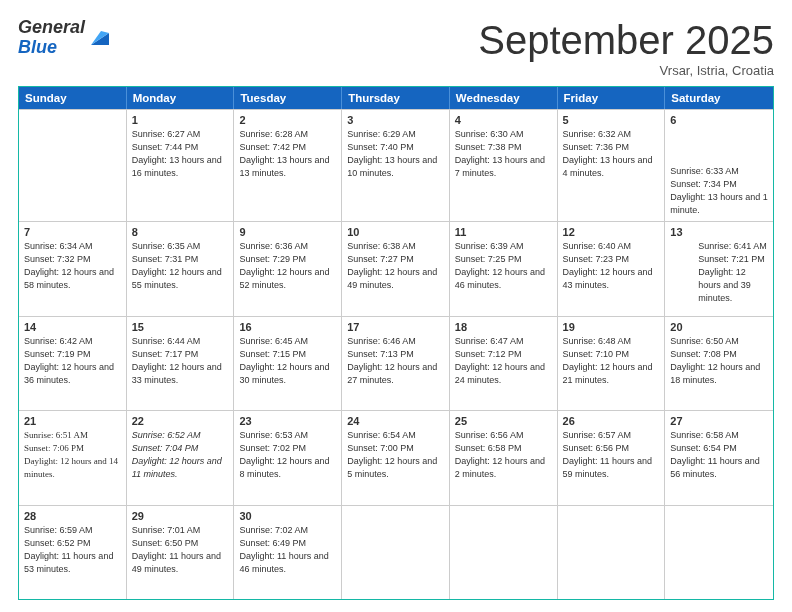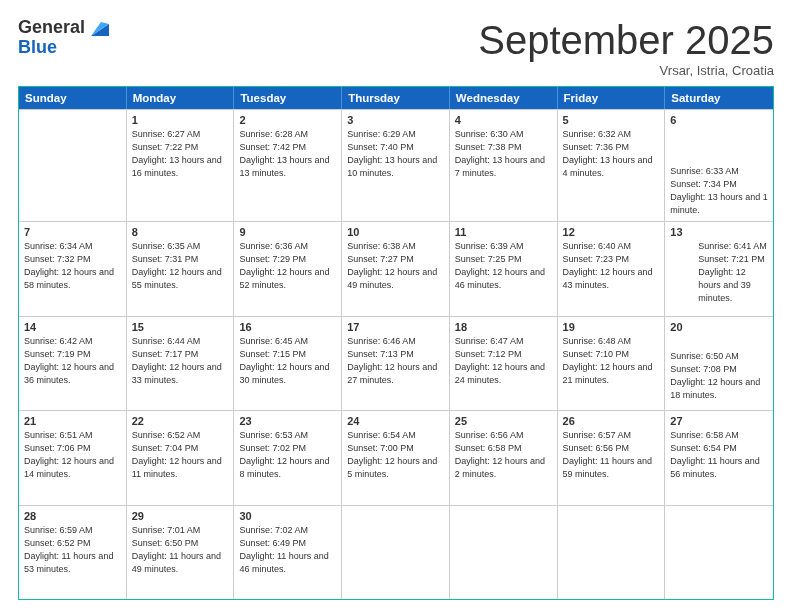--- a/index.html
+++ b/index.html
@@ -18,21 +18,22 @@
       flex-direction: column;
     }
     .header {
       display: flex;
       justify-content: space-between;
       align-items: flex-start;
       margin-bottom: 8px;
     }
     .logo {
       display: flex;
-      align-items: flex-start;
+      align-items: center;
+      font-style: italic;
     }
     .logo-text {
       display: flex;
       flex-direction: column;
       line-height: 1.1;
     }
     .logo-general {
       font-size: 18px;
       font-weight: bold;
       color: #333;
@@ -141,21 +142,21 @@
         <div class="cal-header-cell">Wednesday</div>
         <div class="cal-header-cell">Friday</div>
         <div class="cal-header-cell">Saturday</div>
       </div>
     <div class="cal-body">
     <div class="cal-week">
           <div class="cal-cell empty"></div>
           <div class="cal-cell">
             <div class="day-num">1</div>
             <div class="day-info" style="white-space: pre-line;">Sunrise: 6:27 AM
-Sunset: 7:22 PM
+Sunset: 7:44 PM
 Daylight: 13 hours and 16 minutes.</div>
           </div>
           <div class="cal-cell">
             <div class="day-num">2</div>
             <div class="day-info" style="white-space: pre-line;">Sunrise: 6:28 AM
 Sunset: 7:42 PM
 Daylight: 13 hours and 13 minutes.</div>
           </div>
           <div class="cal-cell">
             <div class="day-num">3</div>
@@ -258,35 +259,35 @@
 Daylight: 12 hours and 24 minutes.</div>
           </div>
           <div class="cal-cell">
             <div class="day-num">19</div>
             <div class="day-info" style="white-space: pre-line;">Sunrise: 6:48 AM
 Sunset: 7:10 PM
 Daylight: 12 hours and 21 minutes.</div>
           </div>
           <div class="cal-cell">
             <div class="day-num">20</div>
-            <div class="day-info" style="white-space: pre-line; margin-top: 15px;">Sunrise: 6:50 AM
+            <div class="day-info" style="white-space: pre-line;">Sunrise: 6:50 AM
 Sunset: 7:08 PM
 Daylight: 12 hours and 18 minutes.</div>
           </div>
         </div>
         <div class="cal-week">
           <div class="cal-cell">
             <div class="day-num">21</div>
-            <div class="day-info" style="white-space: pre-line;">Sunrise: 6:51 AM
+            <div class="day-info" style="white-space: pre-line; font-family: Liberation Serif, serif;">Sunrise: 6:51 AM
 Sunset: 7:06 PM
 Daylight: 12 hours and 14 minutes.</div>
           </div>
           <div class="cal-cell">
             <div class="day-num">22</div>
-            <div class="day-info" style="white-space: pre-line;">Sunrise: 6:52 AM
+            <div class="day-info" style="white-space: pre-line; font-style: italic;">Sunrise: 6:52 AM
 Sunset: 7:04 PM
 Daylight: 12 hours and 11 minutes.</div>
           </div>
           <div class="cal-cell">
             <div class="day-num">23</div>
             <div class="day-info" style="white-space: pre-line;">Sunrise: 6:53 AM
 Sunset: 7:02 PM
 Daylight: 12 hours and 8 minutes.</div>
           </div>
           <div class="cal-cell">

